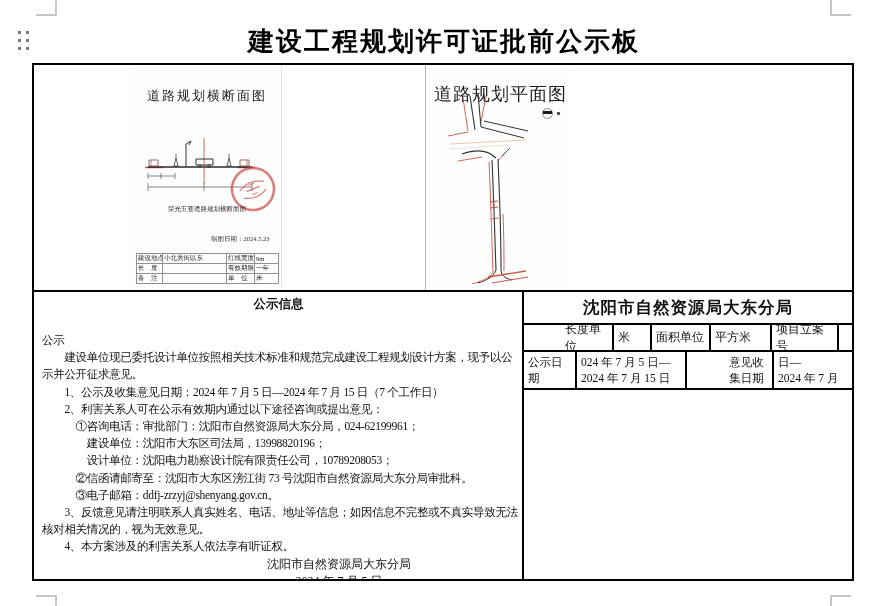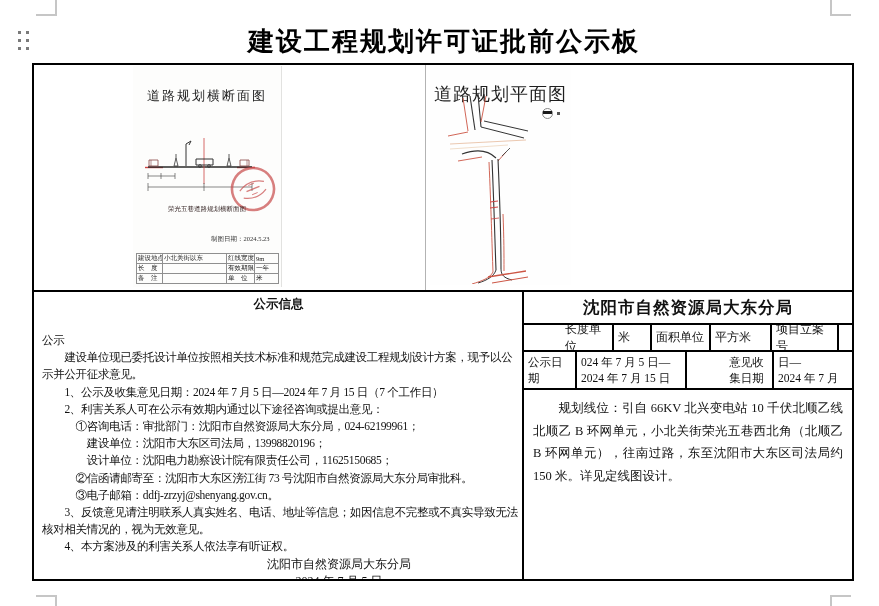--- a/index.html
+++ b/index.html
@@ -218,21 +218,21 @@
 
     <div class="notice">
       <div class="ntitle">公示信息</div>
       <div class="nline">公示</div>
       <div class="nline">　　建设单位现已委托设计单位按照相关技术标准和规范完成建设工程规划设计方案，现予以公</div>
       <div class="nline">示并公开征求意见。</div>
       <div class="nline">　　1、公示及收集意见日期：2024 年 7 月 5 日—2024 年 7 月 15 日（7 个工作日）</div>
       <div class="nline">　　2、利害关系人可在公示有效期内通过以下途径咨询或提出意见：</div>
       <div class="nline">　　　①咨询电话：审批部门：沈阳市自然资源局大东分局，024-62199961；</div>
       <div class="nline">　　　　建设单位：沈阳市大东区司法局，13998820196；</div>
-      <div class="nline">　　　　设计单位：沈阳电力勘察设计院有限责任公司，11625150685；</div>
+      <div class="nline">　　　　设计单位：沈阳电力勘察设计院有限责任公司，10789208053；</div>
       <div class="nline">　　　②信函请邮寄至：沈阳市大东区滂江街 73 号沈阳市自然资源局大东分局审批科。</div>
       <div class="nline">　　　③电子邮箱：ddfj-zrzyj@shenyang.gov.cn。</div>
       <div class="nline">　　3、反馈意见请注明联系人真实姓名、电话、地址等信息；如因信息不完整或不真实导致无法</div>
       <div class="nline">核对相关情况的，视为无效意见。</div>
       <div class="nline">　　4、本方案涉及的利害关系人依法享有听证权。</div>
       <div class="sig-block">
         <div>沈阳市自然资源局大东分局</div>
         <div>2024 年 7 月 5 日</div>
       </div>
     </div>
@@ -258,16 +258,15 @@
         <div class="cell two center" style="width:53px;">
           <span>意见收</span>
           <span>集日期</span>
         </div>
         <div class="cell two last">
           <span>024 年 7 月 5 日—</span>
           <span>2024 年 7 月 15 日</span>
         </div>
       </div>
 
-      <div class="route">　　规划线位：引自 66KV 北兴变电站 10 千伏北顺乙线北顺乙 B 环网单元，小北关街荣光五巷西北角（北顺乙 B 环网单元），往南过路，东至沈阳市大东区司法局约 150 米。详见定线图设计。</div>
     </div>
   </div>
 </div>
 
 </body></html>

